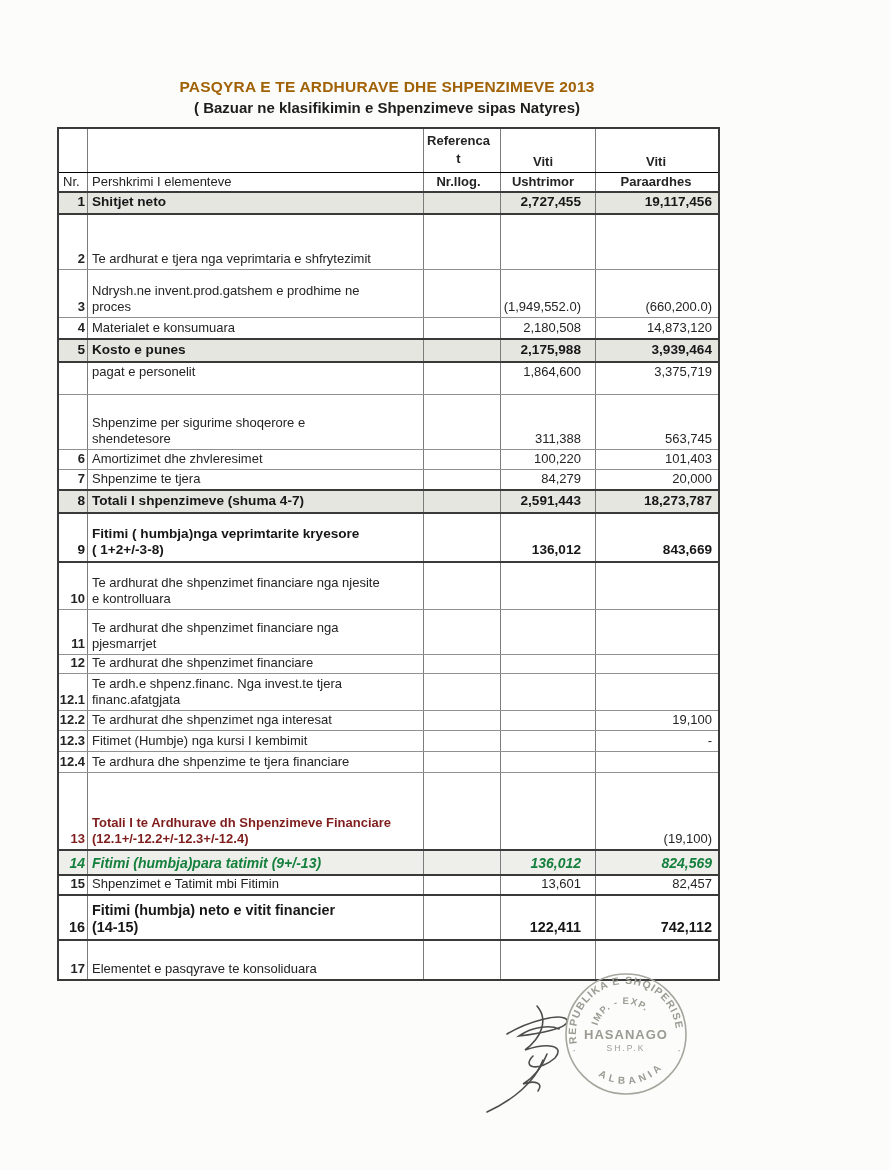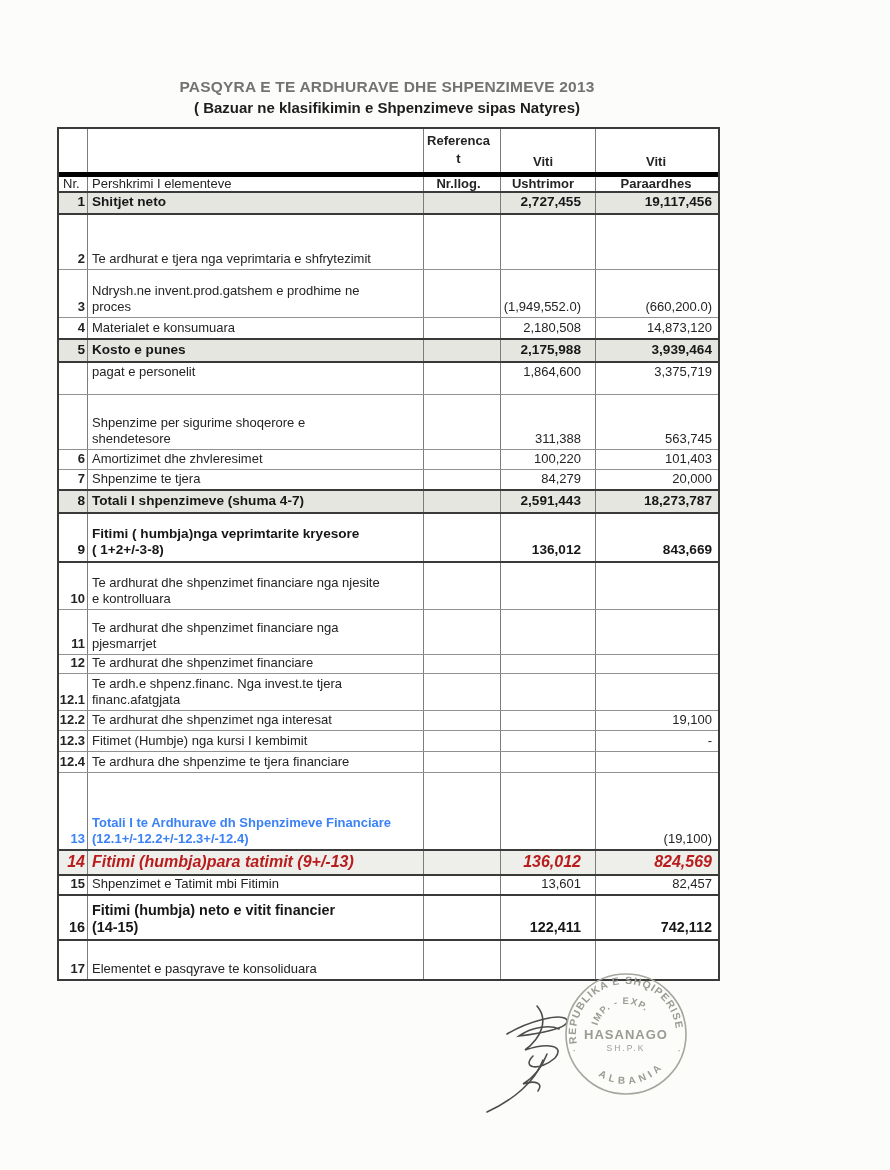--- a/index.html
+++ b/index.html
@@ -7,21 +7,21 @@
   body {
     position: relative;
     background: #fbfbf9;
     font-family: "Liberation Sans", sans-serif;
     color: #242424;
     overflow: hidden;
   }
   .page { position:absolute; inset:0; background:#fcfcfa; }
 
   .title-block { position:absolute; left:57px; top:78px; width:660px; text-align:center; }
-  .title { font-size:15.5px; font-weight:700; letter-spacing:.2px; color:#737373; }
+  .title { font-size:15.5px; font-weight:700; letter-spacing:.2px; color:#a16207; }
   .subtitle { font-size:15px; font-weight:700; margin-top:3px; color:#1d1d1d; }
 
   .fin-table {
     position:absolute; left:57px; top:127px; width:663px;
     border:2.2px solid #3a3a3a; background:#fff;
   }
   .hrow, .row {
     display:grid;
     grid-template-columns:28px 324px 81px 95px 131px;
   }
@@ -34,34 +34,34 @@
   }
   .c:first-child { border-left:none; }
   .col-nr   { justify-content:flex-end; font-weight:700; padding-right:2px; }
   .col-desc { justify-content:flex-start; white-space:pre-line; }
   .col-ref  { justify-content:center;margin-left:12px; }
   .col-cur, .col-prev { justify-content:flex-end; padding-right:6px; font-variant-numeric:tabular-nums;margin-left:8px; }
 
   .h1 { height:43px; }
   .h1 .c { font-weight:700; justify-content:center; }
   .h1 .col-ref { flex-direction:column; justify-content:center; align-items:center; line-height:1.4; }
-  .h2 { height:19px; border-top:5px solid #000000; }
+  .h2 { height:19px; border-top:1px solid #000000; }
   .h2 .c { font-weight:700; justify-content:center; align-items:center; }
   .h2 .col-nr, .h2 .col-desc { font-weight:400; justify-content:flex-start; }
 
   .row { border-top:1px solid #919191; }
   .row.tt { border-top:2.4px solid #3a3a3a; }
   .row.g  { background:#e6e6e1; }
   .row.lg { background:#eeeeea; }
   .row.b  { font-weight:700; }
   .row.b .c { font-size:13.6px; color:#171717; }
   .row.bi { font-weight:700; font-style:italic; }
-  .row.bi .c { font-size:16px; color:#b91c1c;text-align:right; }
+  .row.bi .c { font-size:14px; color:#15803d;text-align:right; }
   .row.xl .c { font-size:14.4px; }
-  .row.lb .col-nr, .row.lb .col-desc { font-weight:700; color:#3b82f6; }
+  .row.lb .col-nr, .row.lb .col-desc { font-weight:700; color:#7f1d1d; }
   .row.vt .c { align-items:flex-start; }
 
   .stamp-svg { position:absolute; left:558px; top:968px; }
   .sign-svg  { position:absolute; left:477px; top:998px; }
   .stamp-text { fill:#9b9b93; }
 </style>
 </head>
 <body>
 
 <div class="page">

